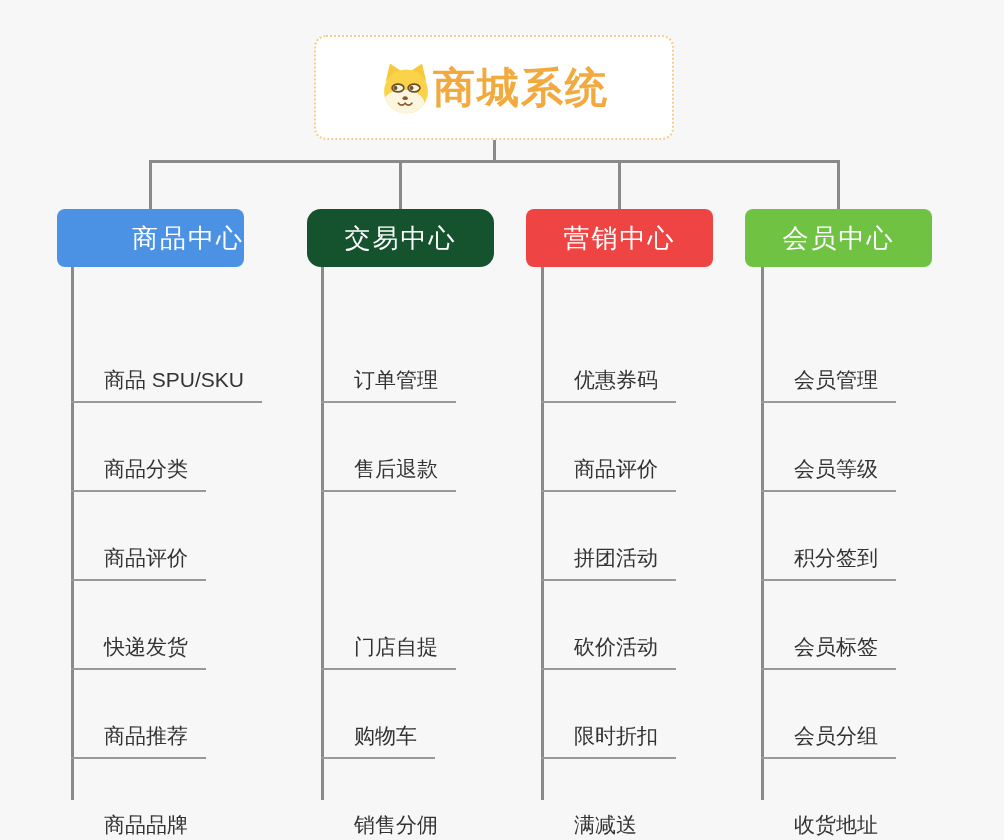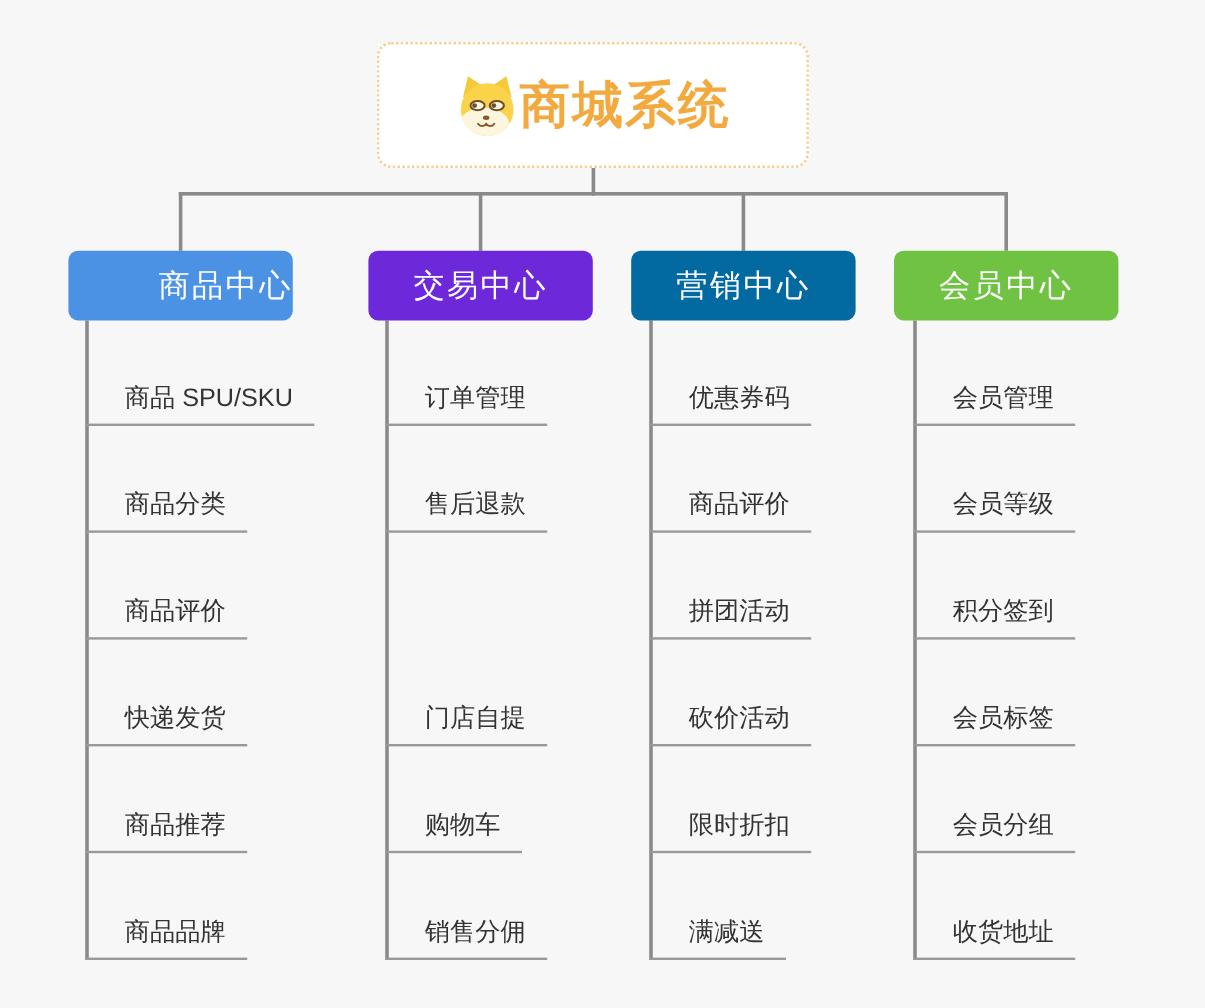--- a/index.html
+++ b/index.html
@@ -68,20 +68,21 @@
   }
   
   .leaf{
     position:absolute;
     font-size:21px;
     line-height:26px;
     color:var(--item-text-color);
     padding:0 18px 8px 33px;
     border-bottom:2px solid var(--underline-color);
     white-space:nowrap;
+    margin-top:48px;
   }
 </style>
 </head>
 <body>
 
 <div class="canvas">
 
   <div class="conn v" style="left:493px;top:139px;height:24px"></div>
   <div class="conn h" style="left:149px;top:160px;width:691px"></div>
   <div class="conn v" style="left:149px;top:160px;height:49px"></div>
@@ -111,24 +112,24 @@
       <circle cx="38.5" cy="32" r="2.4" fill="#6d4f2a"></circle>
       <ellipse cx="31" cy="44" rx="3.2" ry="2.2" fill="#8a5a2b"></ellipse>
       <path d="M23 50 Q27 54.5 31 50 Q35 54.5 39 50" fill="none" stroke="#8a5a2b" stroke-width="2" stroke-linecap="round"></path>
     </svg>
     <span class="root-title">商城系统</span>
   </div>
 
   <div class="hnode" style="left: 57px; background: rgb(75, 146, 229); justify-content: flex-end;">
       <span>商品中心</span>
     </div>
-  <div class="hnode" style="left: 307px; background: #6d28d9;">
+  <div class="hnode" style="left: 307px; background: #14532d; border-radius: 14px;">
       <span>交易中心</span>
     </div>
-  <div class="hnode" style="left: 526px; background: #0369a1; justify-content: center;">
+  <div class="hnode" style="left: 526px; background: #ef4444; justify-content: center;">
       <span>营销中心</span>
     </div>
   <div class="hnode" style="left: 745px; background: rgb(111, 194, 66);">
       <span>会员中心</span>
     </div>
 
   <div class="leaf" style="left:71px;top:319px">商品 SPU/SKU</div>
   <div class="leaf" style="left:71px;top:408px">商品分类</div>
   <div class="leaf" style="left:71px;top:497px">商品评价</div>
   <div class="leaf" style="left:71px;top:586px">快递发货</div>

